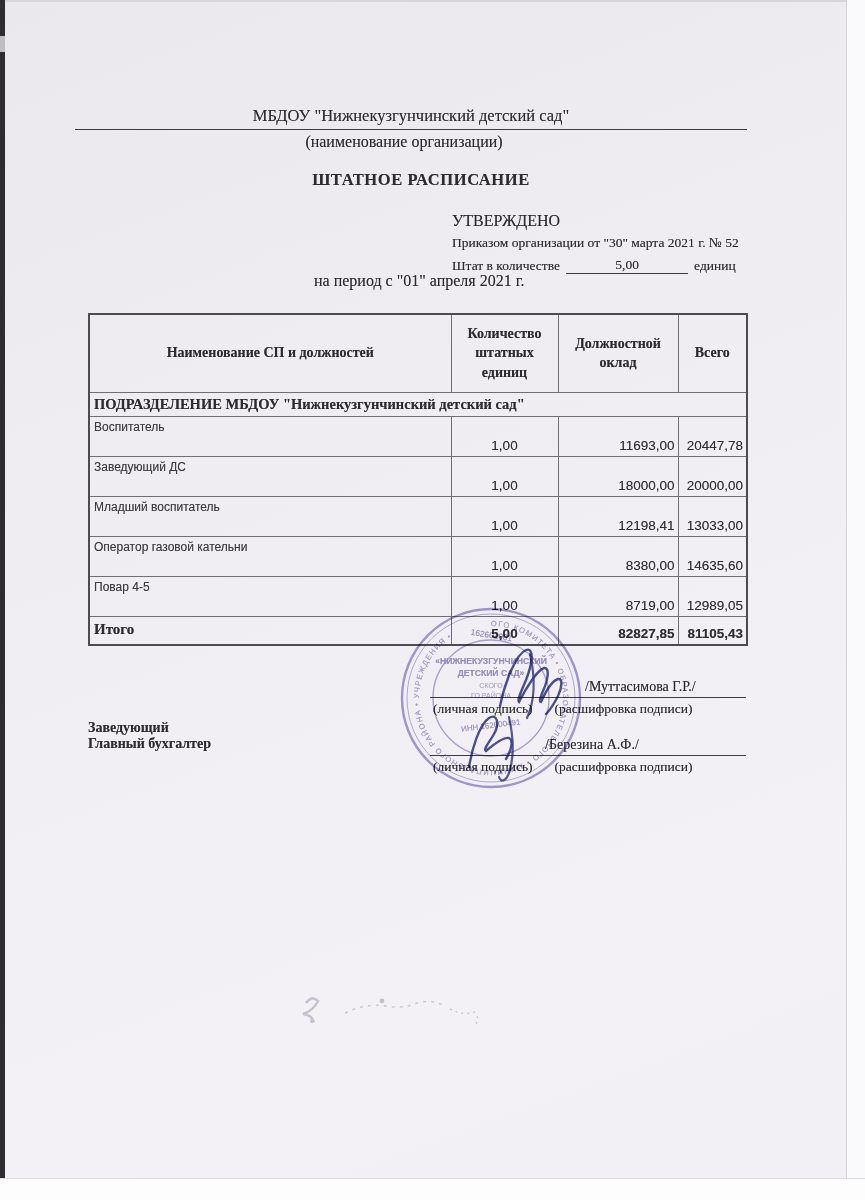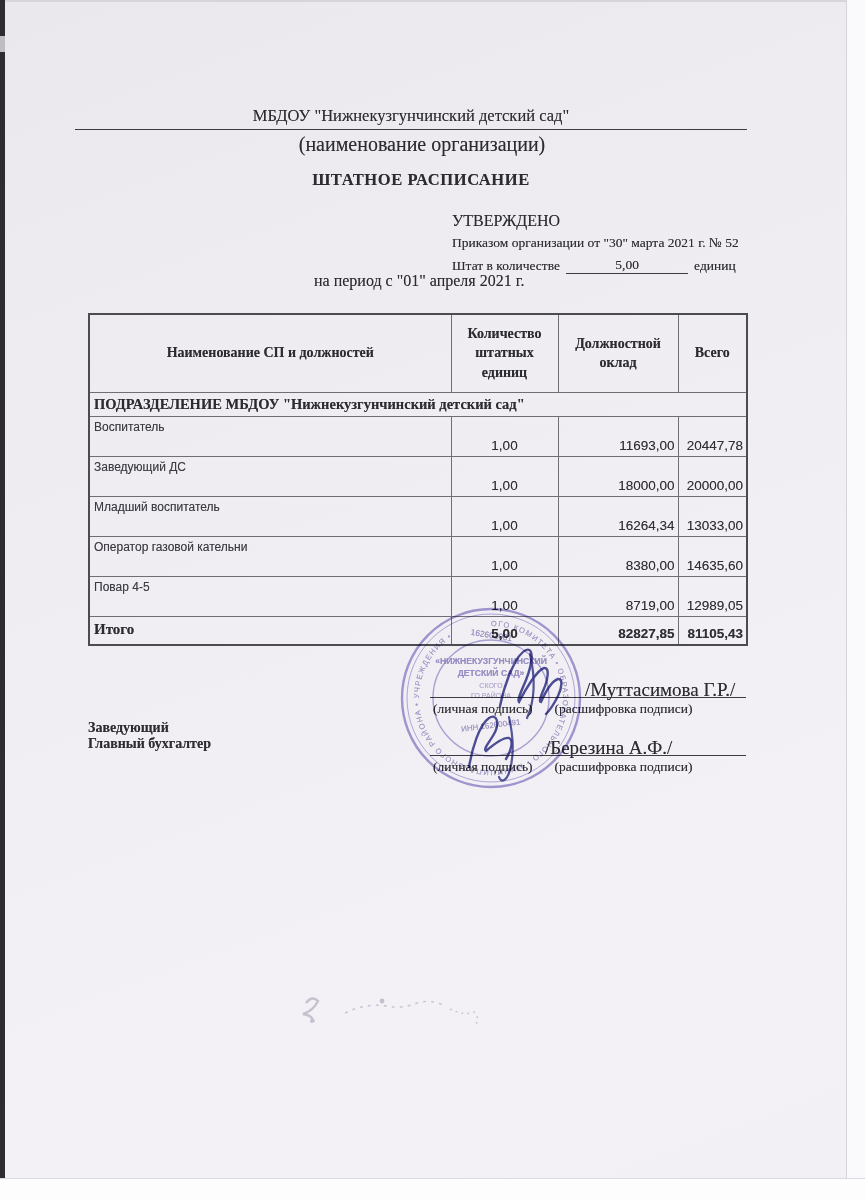--- a/index.html
+++ b/index.html
@@ -15,21 +15,21 @@
   .edge-left-notch{left:0;top:36px;width:5px;height:16px;background:#bdbdc2;}
   .edge-top{left:0;top:0;width:865px;height:2px;background:#d7d5da;}
   .edge-right-line{left:846px;top:0;width:1px;height:1200px;background:#d6d3dc;}
   .edge-right{left:847px;top:0;width:18px;height:1200px;background:#faf9fc;}
   .edge-bottom-line{left:0;top:1178px;width:865px;height:1px;background:#dcd9e0;}
   .edge-bottom{left:0;top:1179px;width:865px;height:21px;background:#fdfdfe;}
 
   
   .org-name{left:75px;top:106px;width:672px;text-align:center;font-size:16.5px;}
   .org-line{left:75px;top:129px;width:672px;border-top:1.8px solid #3c3c42;}
-  .org-caption{left:86px;top:133px;width:672px;text-align:center;font-size:20px;}
+  .org-caption{left:68px;top:133px;width:672px;text-align:center;font-size:16px;}
   .doc-title{left:75px;top:170px;width:692px;text-align:center;font-weight:bold;
              font-size:16.5px;letter-spacing:.6px;}
   .approved{left:452px;top:212px;font-size:16px;}
   .approved-order{left:452px;top:235px;font-size:13.5px;}
   .staff-line{left:452px;top:257px;font-size:13.5px;display:flex;align-items:flex-end;}
   .staff-value{display:inline-block;width:122px;text-align:center;
                border-bottom:1.2px solid #3c3c42;margin:0 6px;}
   .period{left:314px;top:272px;font-size:16px;}
 
   
@@ -51,21 +51,21 @@
          vertical-align:bottom;text-align:center;padding-bottom:3px;}
   td.sal,td.tot{font-family:"Liberation Sans",sans-serif;font-size:13.5px;color:#2e2e34;
          vertical-align:bottom;text-align:right;padding:0 3px 3px 0;}
   td.itogo{font-family:"Liberation Serif",serif;font-weight:bold;font-size:15px;
          vertical-align:top;padding:4px 4px 0 4px;}
   .b{font-weight:bold;}
 
   
   .sig-label{font-weight:bold;font-size:14px;}
   .sig-line{border-top:1.6px solid #3c3c42;width:316px;}
-  .sig-name{font-size:19px;}
+  .sig-name{font-size:14px;}
   .sig-captions{display:flex;gap:22px;font-size:13.5px;}
 
   .stamp-wrap{left:393px;top:600px;width:196px;height:196px;mix-blend-mode:multiply;opacity:.85;}
   .sig-svg{mix-blend-mode:multiply;}
   .smudge{opacity:.5;}
 </style>
 </head>
 <body>
 
 <div class="page soft">
@@ -109,21 +109,21 @@
     </tr>
     <tr class="data">
       <td class="pos">Заведующий ДС</td>
       <td class="cnt">1,00</td>
       <td class="sal">18000,00</td>
       <td class="tot">20000,00</td>
     </tr>
     <tr class="data">
       <td class="pos">Младший воспитатель</td>
       <td class="cnt">1,00</td>
-      <td class="sal">16264,34</td>
+      <td class="sal">12198,41</td>
       <td class="tot">13033,00</td>
     </tr>
     <tr class="data">
       <td class="pos">Оператор газовой кательни</td>
       <td class="cnt">1,00</td>
       <td class="sal">8380,00</td>
       <td class="tot">14635,60</td>
     </tr>
     <tr class="data">
       <td class="pos">Повар 4-5</td>

